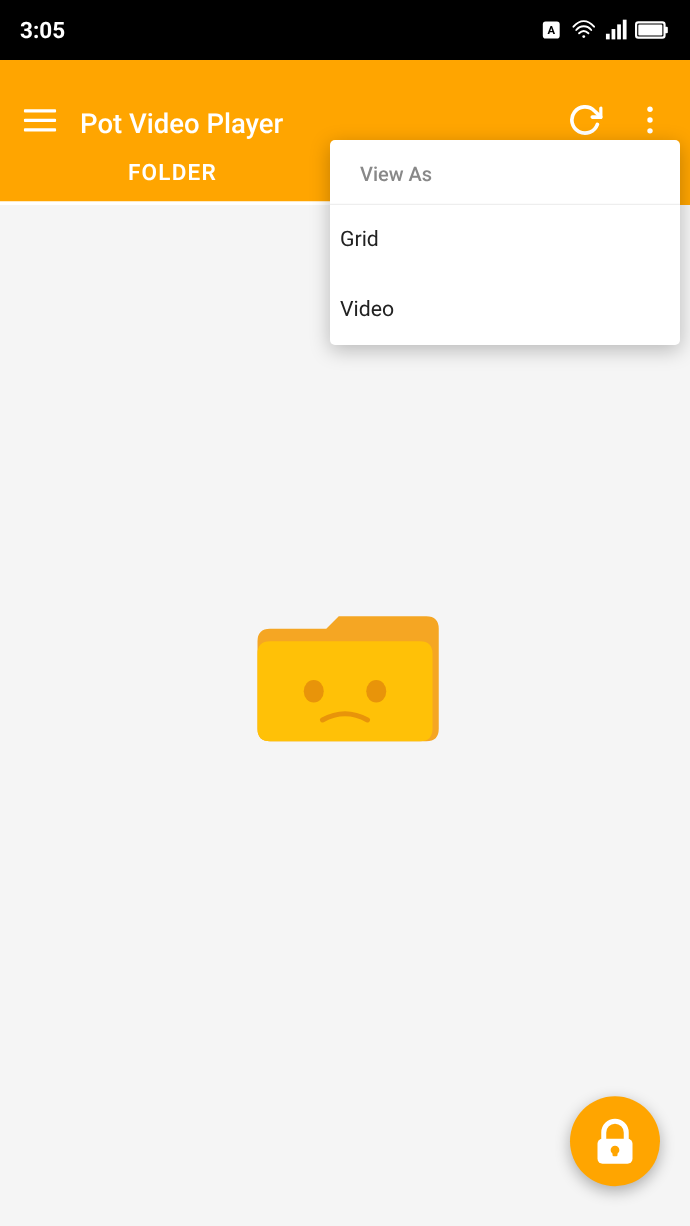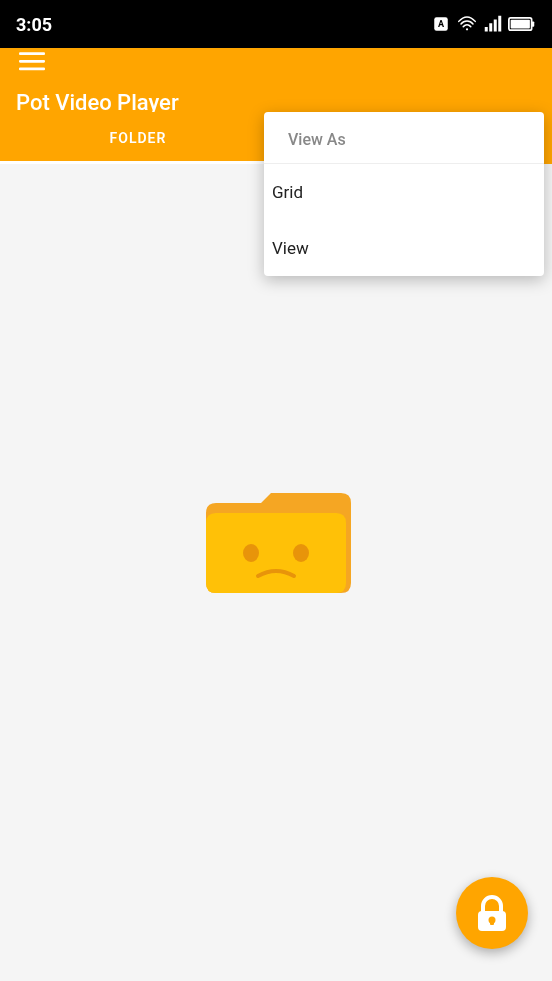--- a/index.html
+++ b/index.html
@@ -38,26 +38,25 @@
     .status-icons svg {
       fill: #fff;
     }
 
     
     .app-bar {
       width: 100%;
       height: 64px;
       background: #FFA500;
       display: flex;
-      align-items: flex-start;
+      align-items: flex-end;
       padding: 0 16px;
       gap: 16px;
       position: relative;
       z-index: 50;
-      flex-direction: column;
     }
     .app-bar-title {
       color: #fff;
       font-size: 22px;
       font-weight: 500;
       flex: 1;
     }
     .app-bar-actions {
       display: flex;
       align-items: center;
@@ -82,21 +81,21 @@
       position: relative;
       z-index: 50;
     }
     .tab {
       flex: 1;
       height: 100%;
       display: flex;
       align-items: center;
       justify-content: center;
       color: rgba(255,255,255,0.8);
-      font-size: 14px;
+      font-size: 18px;
       font-weight: 600;
       letter-spacing: 1px;
       cursor: pointer;
       position: relative;
     }
     .tab.active {
       color: #fff;
     }
     .tab.active::after {
       content: '';
@@ -281,16 +280,16 @@
 
 </div>
 
 <div class="overlay">
   <div class="dropdown-menu">
     <div class="dropdown-header">View As</div>
     <div class="dropdown-item">
       <span>Grid</span>
     </div>
     <div class="dropdown-item">
-      <span>View</span>
+      <span>Video</span>
     </div>
   </div>
 </div>
 
 </body></html>

